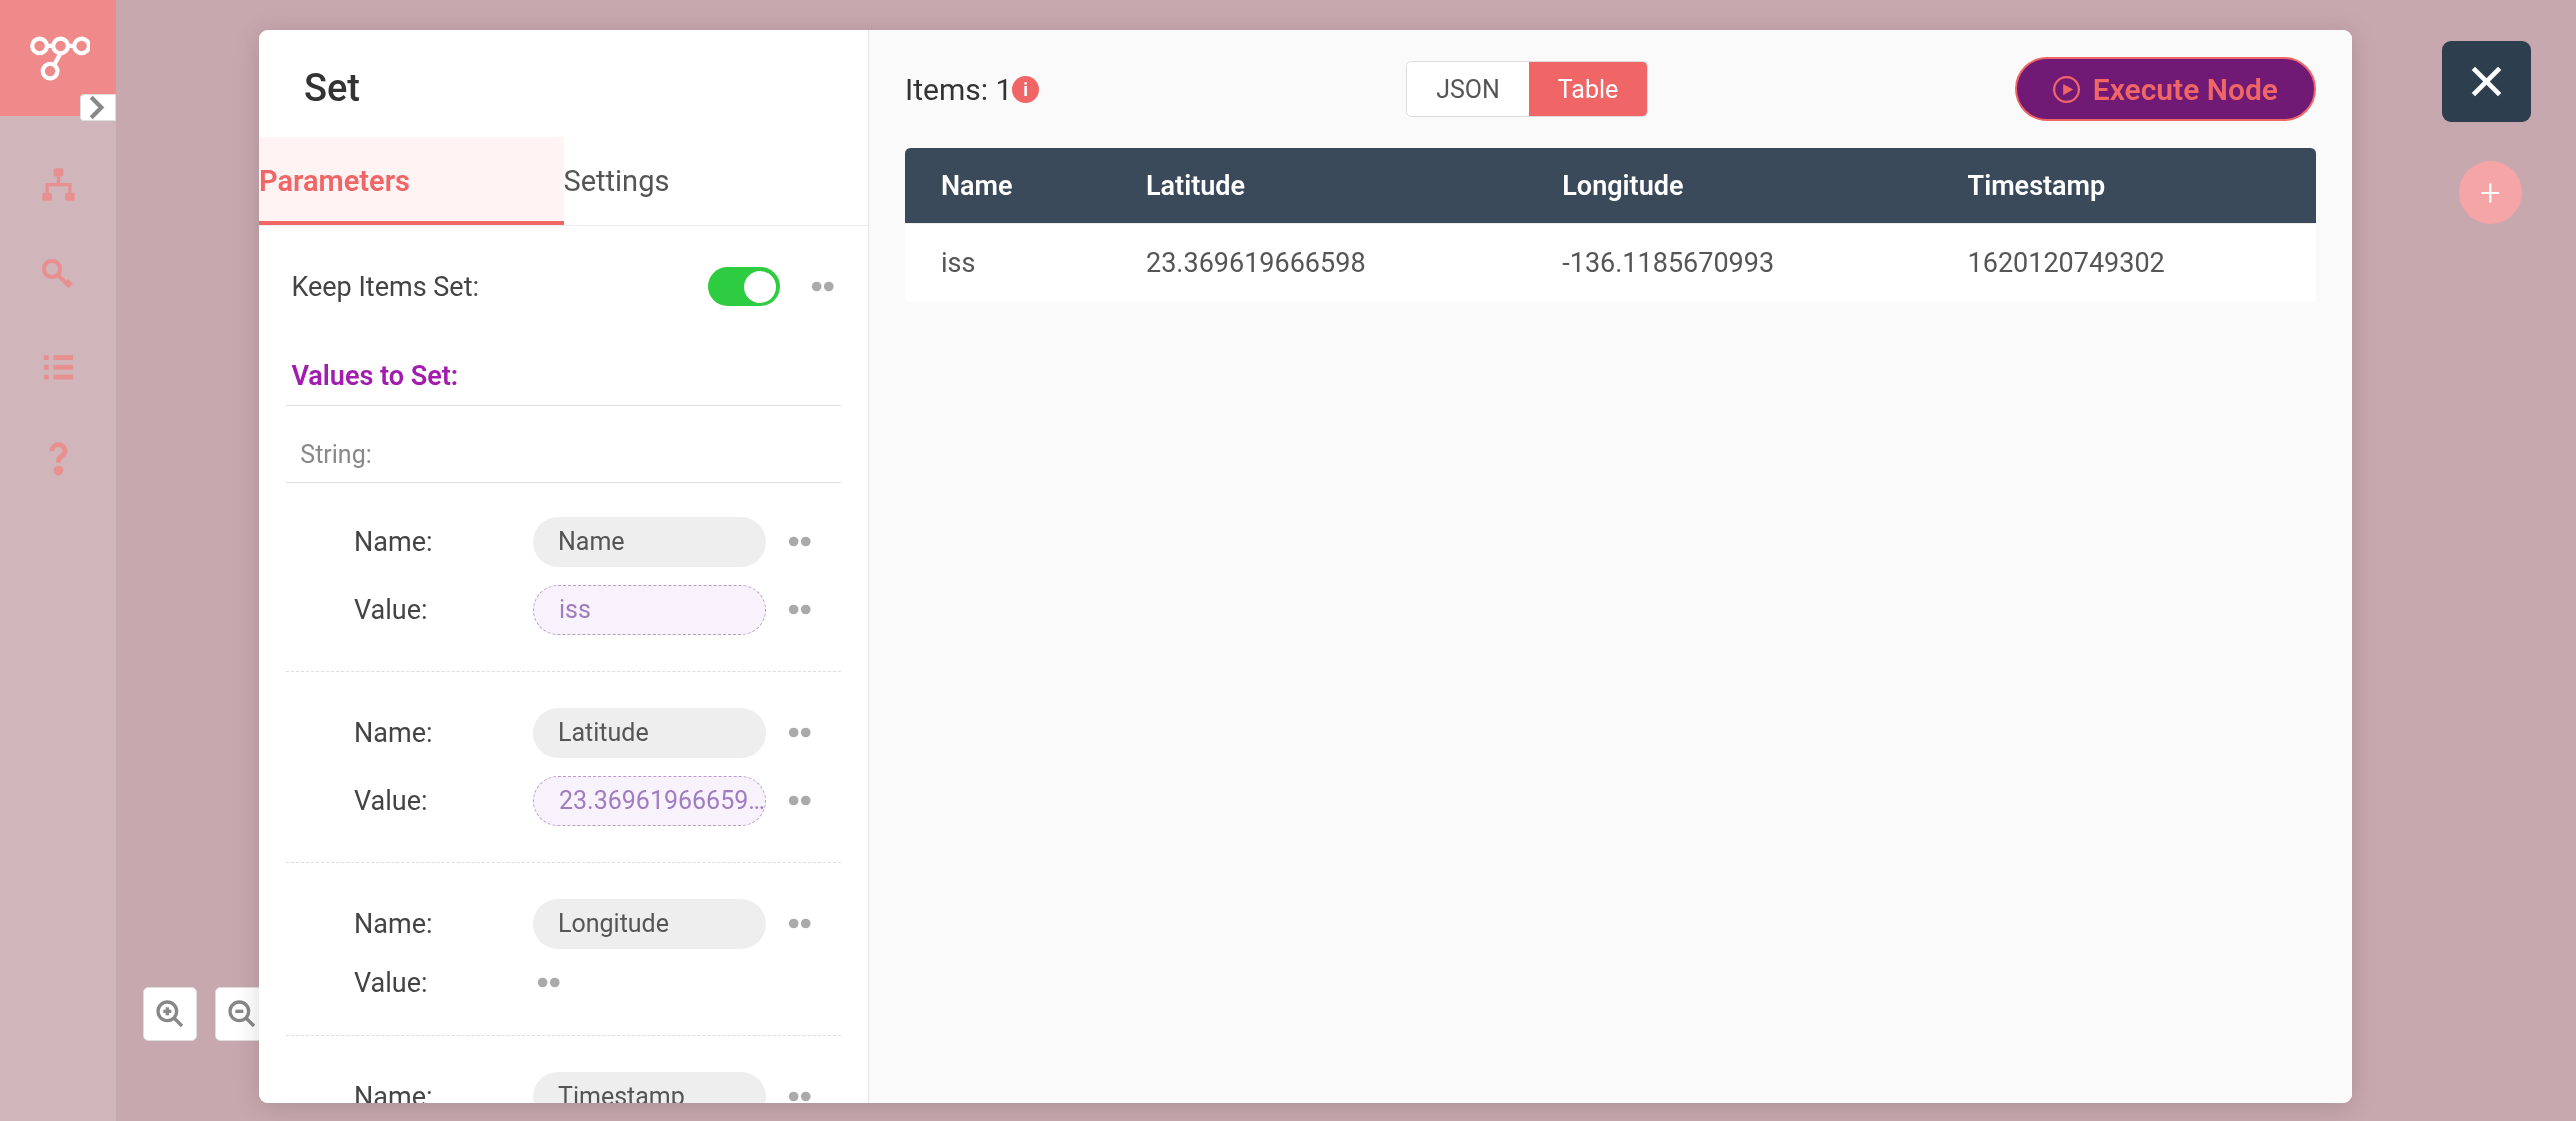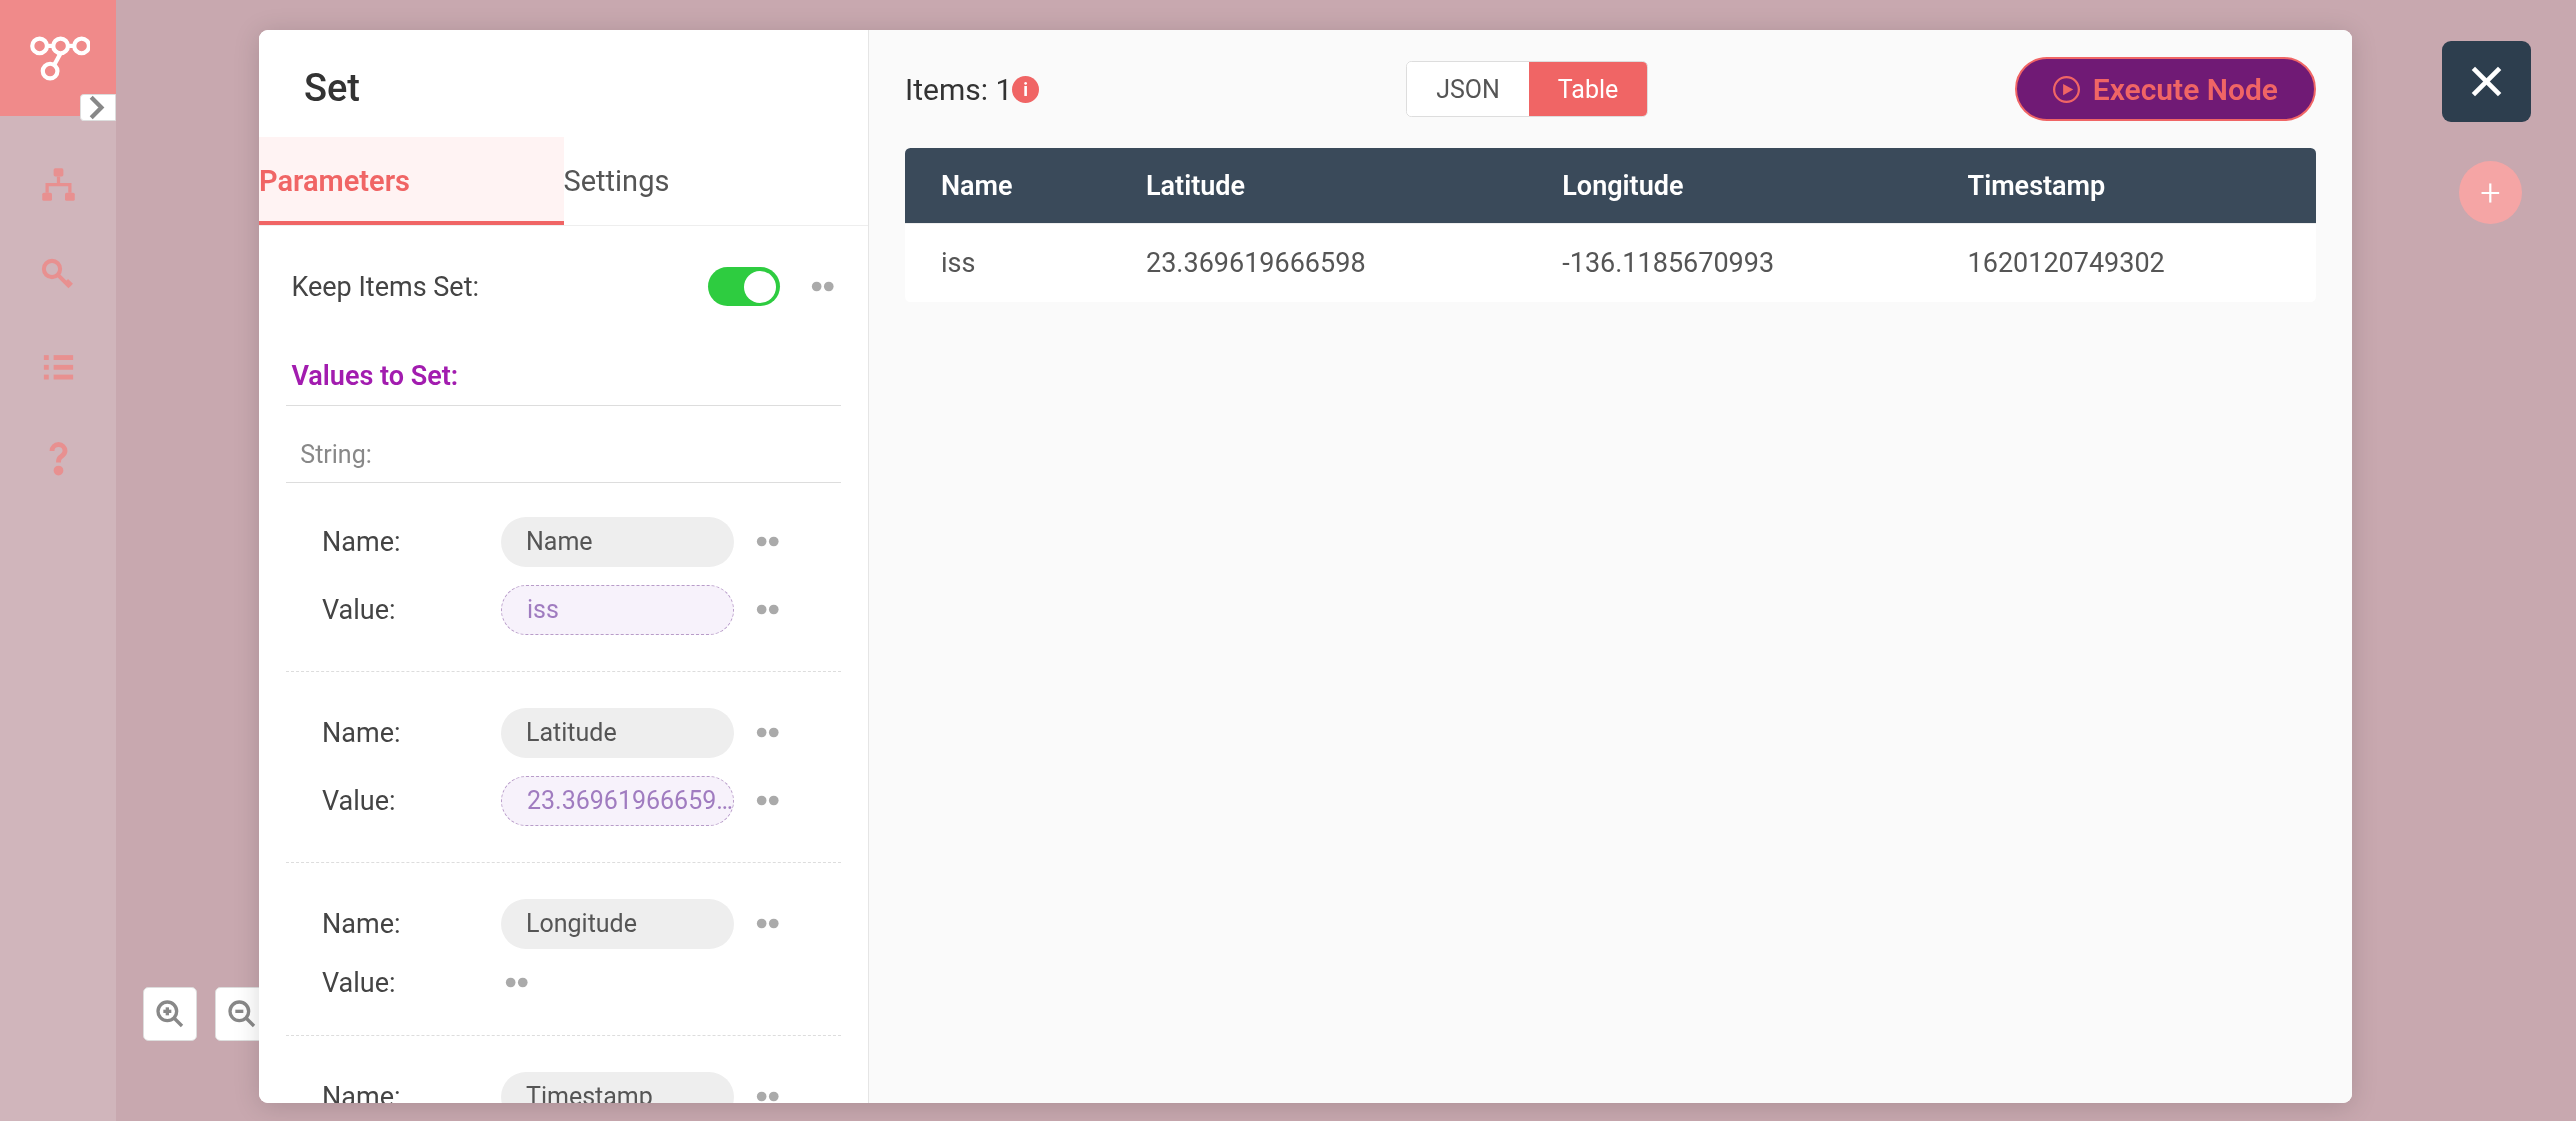--- a/index.html
+++ b/index.html
@@ -43,21 +43,21 @@
 .toggle { width: 72px; height: 39px; background: #2ecc40; border-radius: 19.7px; position: relative; }
 .toggle::after { content:''; position:absolute; right:3.6px; top:3.6px; width:32px; height:32px; background:#fff; border-radius:50%; }
 
 .gear-icon { color: #aaa; display:flex; }
 
 .section-title { font-size: 27px; font-weight: 600; color: #a21caf; padding: 36px 5.4px 12.5px; border-bottom: 1.8px solid #ddd; margin-bottom: 27px; }
 .subsection { font-size: 25px; color: #888; padding: 7.2px 14.3px 12.5px; border-bottom: 0.9px solid #ddd; margin-bottom: 25px; }
 
 .field-group { padding: 0 0 27px 36px; border-bottom: 1.8px dashed #ddd; margin-bottom: 27px; }
 .field-group:last-child { border-bottom: none; }
-.field-row { display: flex; align-items: center; gap: 18px; padding: 9px 0; }
+.field-row { display: flex; align-items: center; gap: 18px; padding: 9px 0; margin-left: 32px; }
 .field-label { width: 161px; font-size: 27px; color: #444; }
 .field-input { flex: 1; height: 50px; background: #eee; border: none; border-radius: 25px; padding: 0 25px; font-size: 25px; color: #555; max-width: 233px; }
 .field-expr { flex: 1; height: 50px; background: #f7f2fb; border: 1.8px dashed #b89cc9; border-radius: 25px; padding: 0 25px; font-size: 25px; color: #a07cc0; display:flex; align-items:center; max-width: 233px; overflow:hidden; white-space:nowrap; }
 
 
 .panel-right { flex: 1; display: flex; flex-direction: column; padding: 27px 36px; background: #fafafa; }
 .pr-header { display: flex; align-items: center; justify-content: space-between; margin-bottom: 27px; }
 .items-label { font-size: 30px; color: #333; display:flex; align-items:center; gap: 0; }
 .info-badge { width: 27px; height: 27px; background: #f06565; border-radius: 50%; color: #fff; display:flex; align-items:center; justify-content:center; font-size: 18px; font-weight:bold; }
 .view-toggle { display: flex; border: 0.9px solid #ddd; border-radius: 5.4px; overflow: hidden; }

